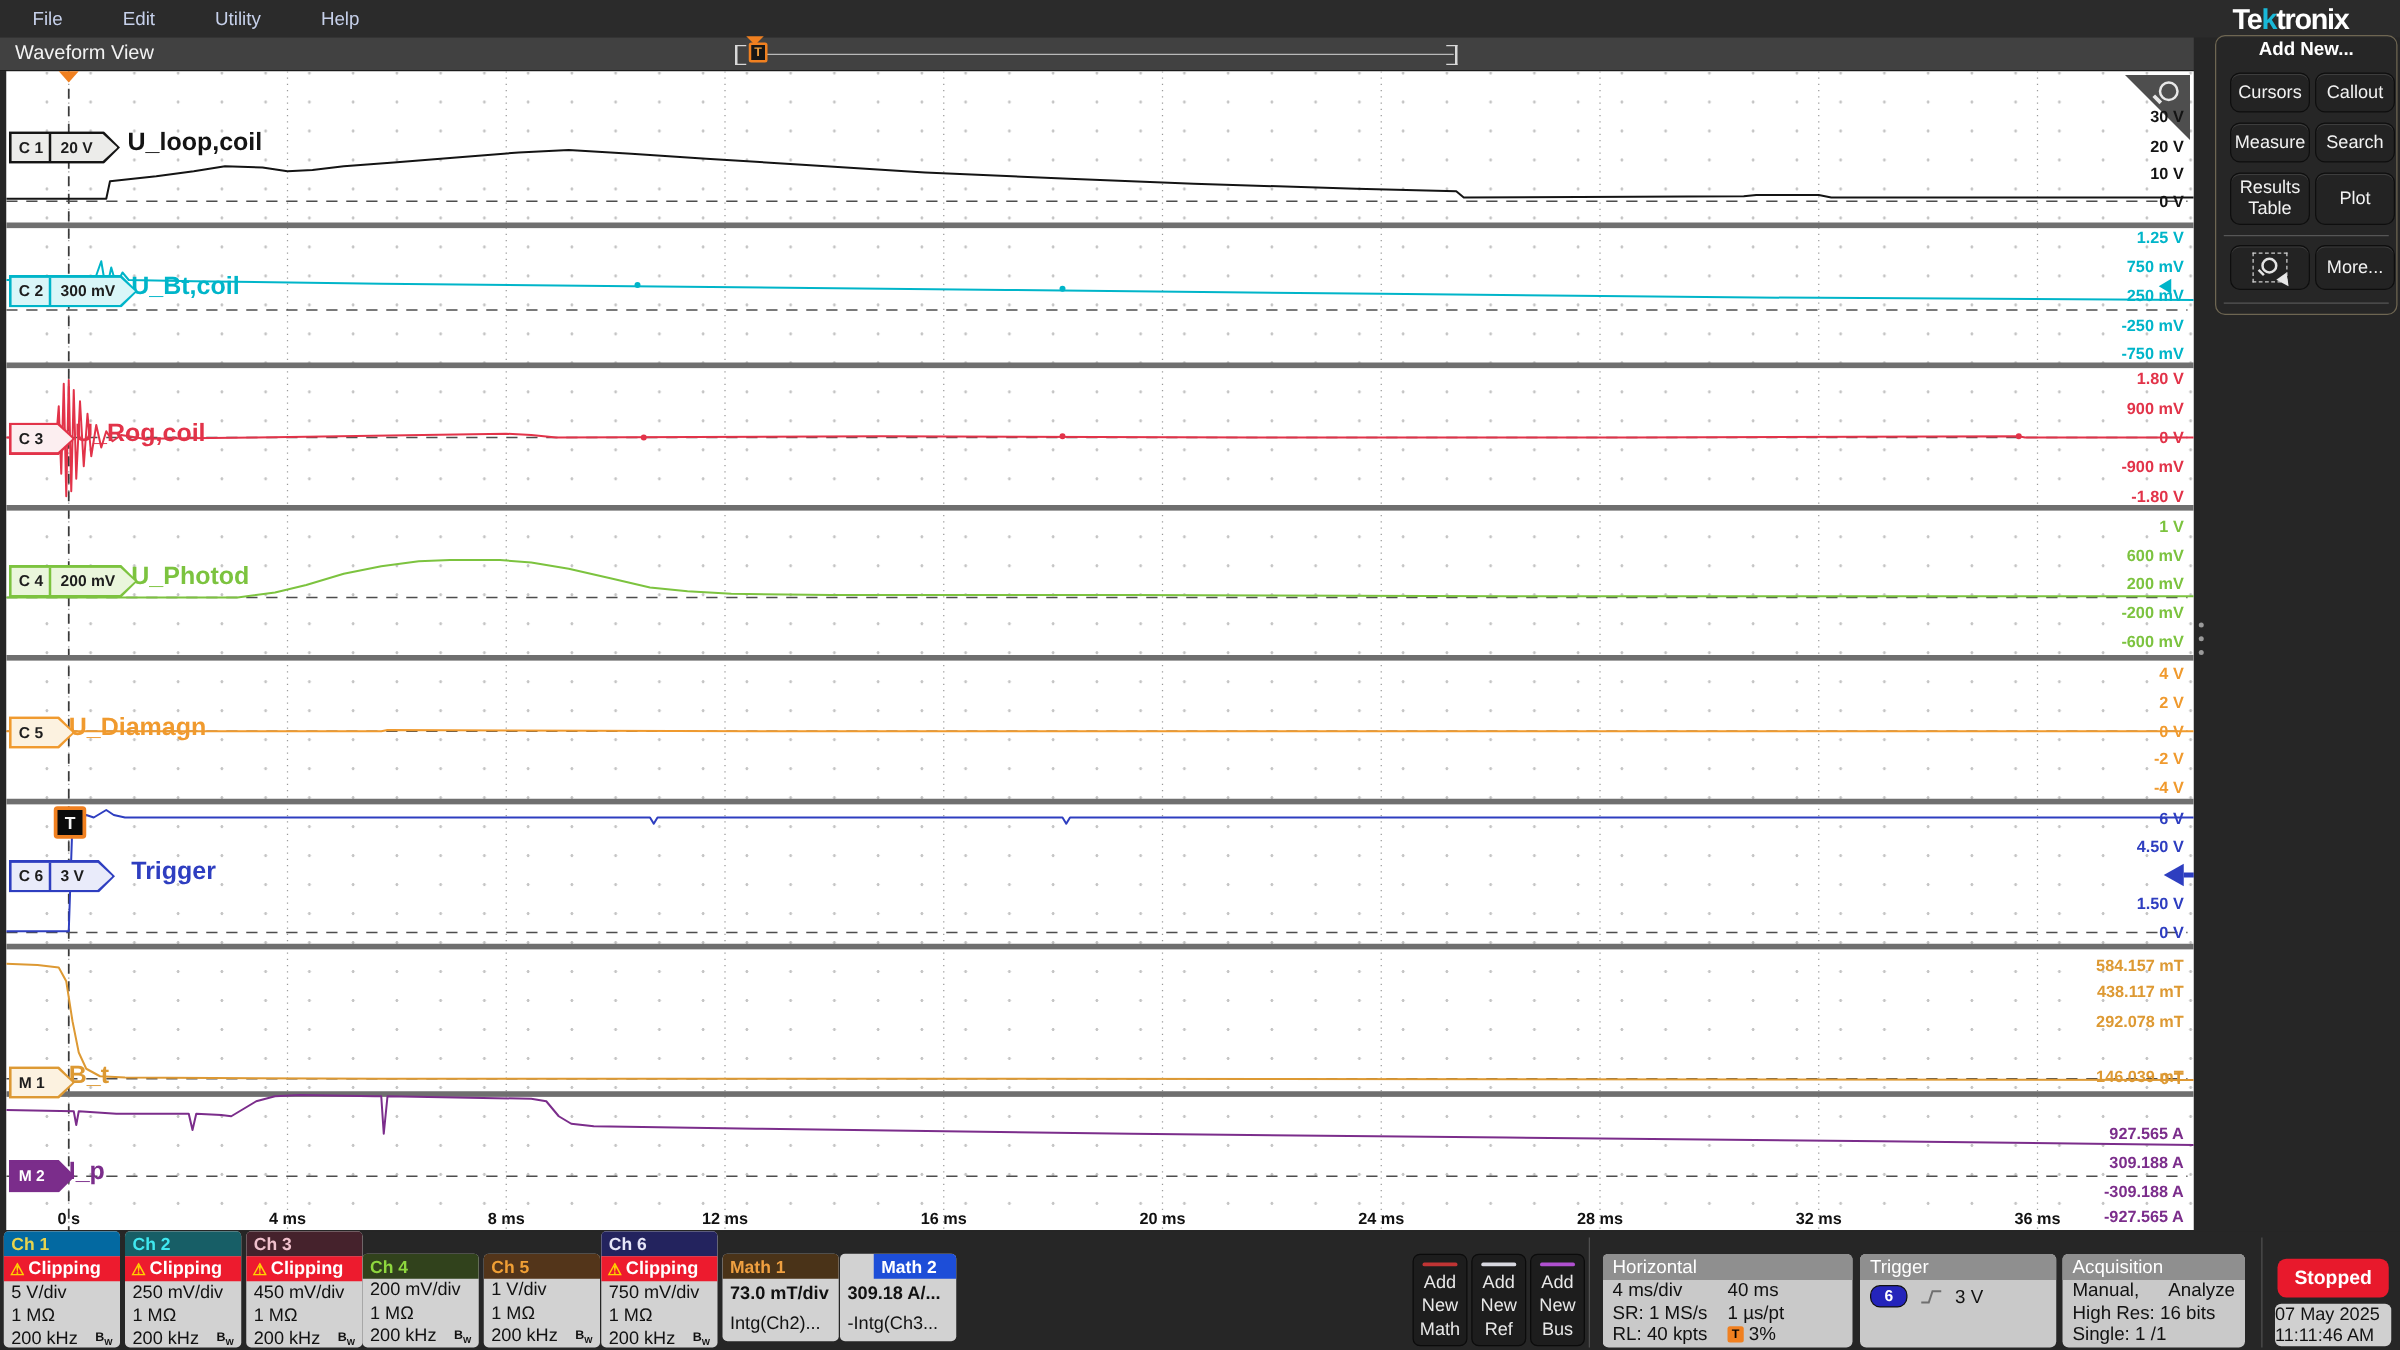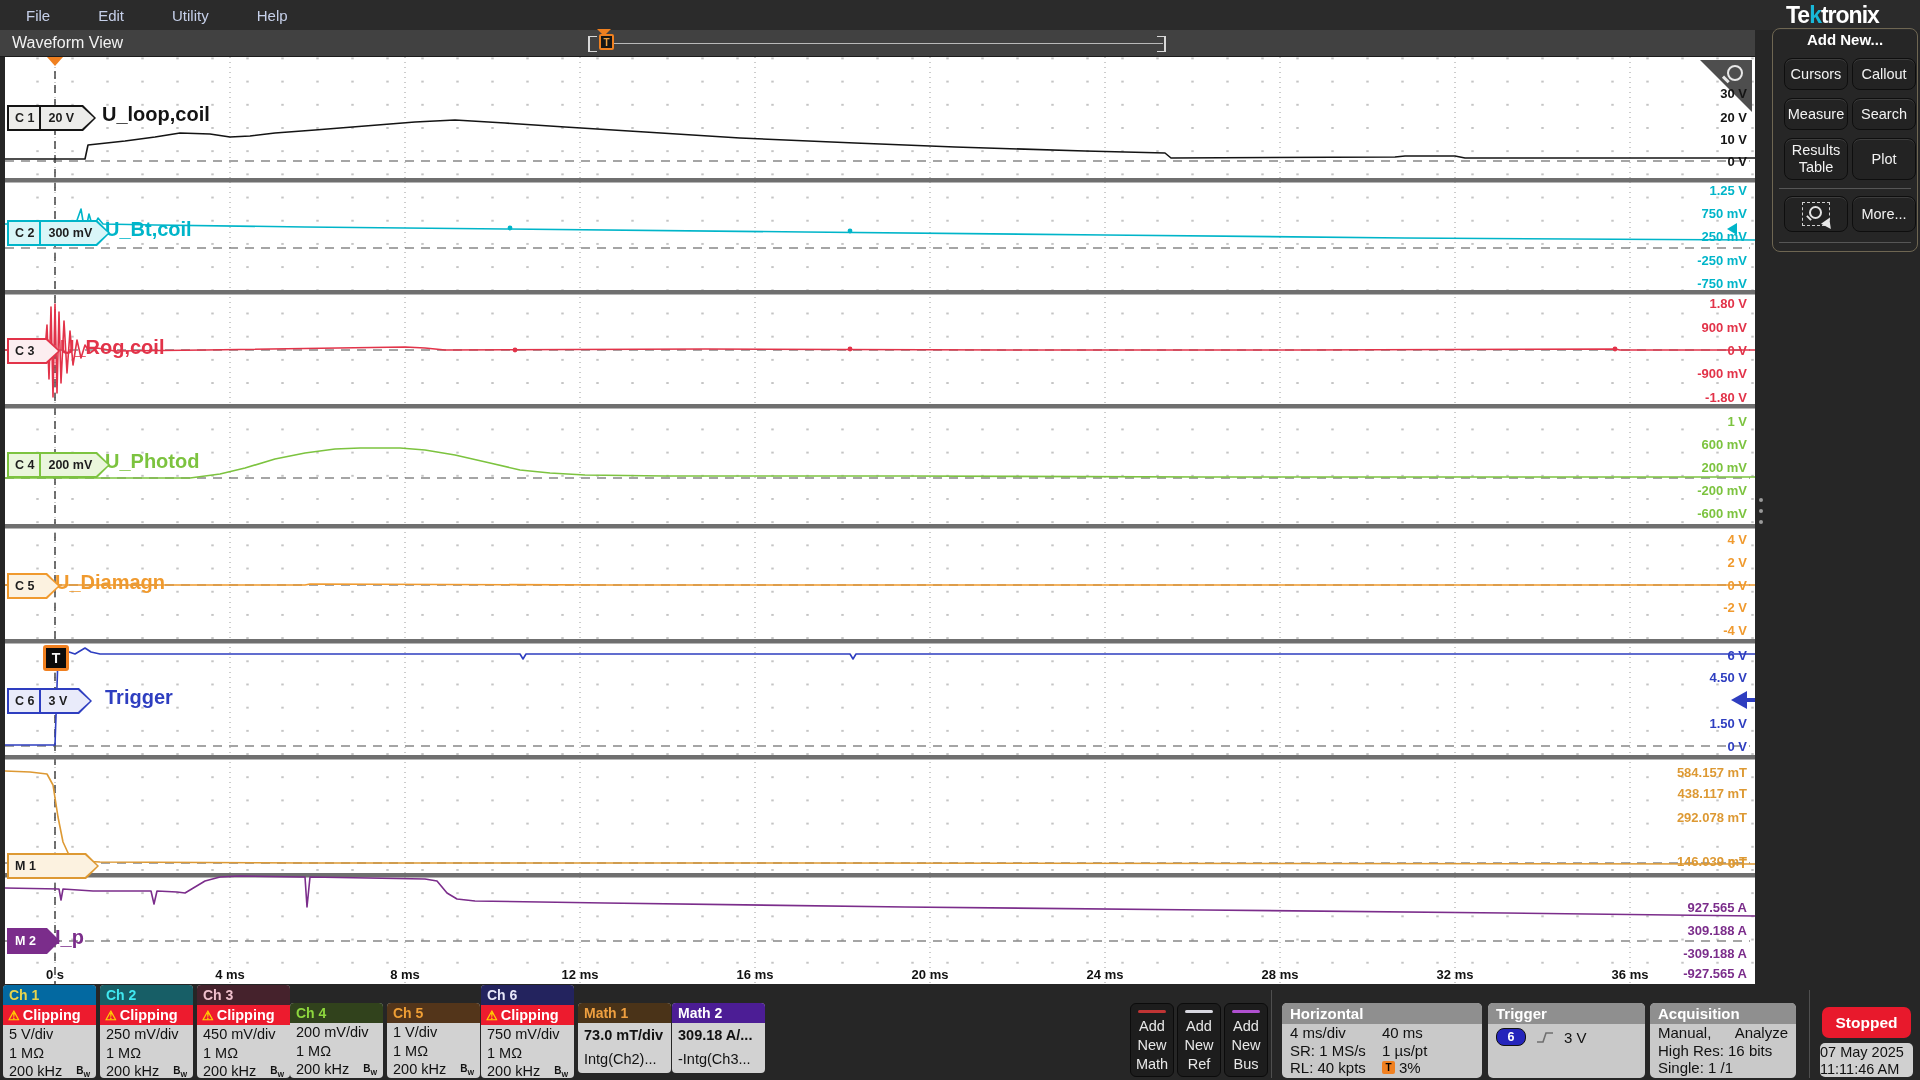--- a/index.html
+++ b/index.html
@@ -51,21 +51,21 @@
   .bb .clip{background:#ed1b2e;color:#fff;font-weight:bold;font-size:14.5px;height:20px;display:flex;align-items:center;padding:0 5px;gap:3px;}
   .warn{color:#ffd200;font-size:13px;}
   .bb .row{padding:0 6px;height:18.6px;display:flex;align-items:center;font-size:14.5px;}
   .bb .row.b{font-weight:bold;}
   .bb .row.math{height:24px;}
   .bwmark{font-size:10px;font-weight:bold;margin-left:auto;}
   .bwmark sub{font-size:7px;}
   .addbtn{position:absolute;width:44px;height:74px;background:#1d1d1d;border:1px solid #0b0b0b;border-radius:6px;color:#e8e8e8;font-size:14.5px;text-align:center;box-sizing:border-box;padding-top:6px;line-height:1.3;cursor:pointer;}
   .addbtn .accent{display:block;width:28px;height:3px;margin:0 auto 4px auto;border-radius:2px;}
   .panel{position:absolute;background:#c9c9c9;border-radius:5px;overflow:hidden;color:#111;cursor:pointer;}
-  .panel .phd{background:#8f8f8f;color:#fff;font-weight:bold;font-size:15px;height:21px;padding:0 8px;display:flex;align-items:center;}
+  .panel .phd{background:#8f8f8f;color:#fff;font-weight:normal;font-size:15px;height:21px;padding:0 8px;display:flex;align-items:center;}
   .prow{display:flex;align-items:center;padding:0 8px;height:17.5px;font-size:15px;}
   .prow .c2{margin-left:auto;width:92px;display:flex;align-items:center;gap:4px;}
   .minit{width:13px;height:13px;background:#f08020;color:#000;font-size:10px;font-weight:bold;display:flex;align-items:center;justify-content:center;border-radius:2px;}
   .srcpill{width:28px;height:16px;background:#2424bb;border:1px solid #111;color:#fff;font-size:12.5px;font-weight:bold;border-radius:8px;display:flex;align-items:center;justify-content:center;margin-right:10px;}
   .vline{position:absolute;width:1px;background:#4f4f4f;}
   .stopped{position:absolute;left:1822px;top:1007px;width:89px;height:31px;background:#e8192c;border-radius:7px;color:#fff;font-weight:bold;font-size:15.5px;display:flex;align-items:center;justify-content:center;cursor:pointer;}
   .datetime{position:absolute;left:1820px;top:1043px;width:93px;height:34px;background:#d0d0d0;border-radius:5px;color:#111;font-size:14.5px;line-height:17px;text-align:left;}
 </style>
 </head>
 <body>
@@ -211,21 +211,21 @@
         <span class="idp" style="color: rgb(29, 29, 29);">C 6</span>
         <span class="scp" style="border-left: 2px solid rgb(46, 62, 192); color: rgb(29, 29, 29);">3 V</span>
       </div>
     </div>
     <span class="tick" style="top: 715px; color: rgb(221, 153, 51);">584.157 mT</span>
     <span class="tick" style="top: 736px; color: rgb(221, 153, 51);">438.117 mT</span>
     <span class="tick" style="top: 760px; color: rgb(221, 153, 51);">292.078 mT</span>
     <span class="tick" style="top: 804px; color: rgb(221, 153, 51);">146.039 mT</span>
     <span class="tick" style="top: 806px; color: rgb(221, 153, 51);">0 T</span>
     <span class="wlabel" style="left: 50px; top: 792px; color: rgb(221, 153, 51);">B_t</span>
-    <div class="pent" style="left: 2px; top: 796px; width: 53px; padding-left: 39px;">
+    <div class="pent" style="left: 2px; top: 796px; width: 53px;">
       <div class="bgl" style="background: rgb(221, 153, 51);"></div>
       <div class="fgl" style="background: rgb(252, 242, 224);">
         <span class="idp" style="color: rgb(29, 29, 29);">M 1</span>
       </div>
     </div>
     <span class="tick" style="top: 850px; color: rgb(123, 45, 139);">927.565 A</span>
     <span class="tick" style="top: 873px; color: rgb(123, 45, 139);">309.188 A</span>
     <span class="tick" style="top: 896px; color: rgb(123, 45, 139);">-309.188 A</span>
     <span class="tick" style="top: 916px; color: rgb(123, 45, 139);">-927.565 A</span>
     <span class="wlabel" style="left: 50px; top: 869px; color: rgb(123, 45, 139);">I_p</span>
@@ -376,21 +376,21 @@
       <div class="row">750 mV/div</div>
       <div class="row">1 MΩ</div>
       <div class="row">200 kHz<span class="bwmark">B<sub>W</sub></span></div>
     </div>
     <div class="bb" style="left: 578px; top: 18px; width: 93px; height: 70px;">
       <div class="hd" style="background: rgb(74, 51, 24); color: rgb(240, 160, 64);">Math 1</div>
       <div class="row b math">73.0 mT/div</div>
       <div class="row math">Intg(Ch2)...</div>
     </div>
     <div class="bb" style="left: 672px; top: 18px; width: 93px; height: 70px;">
-      <div class="hd" style="background: #4c1d95; color: rgb(255, 255, 255);">Math 2</div>
+      <div class="hd" style="background: #1d4ed8; color: rgb(255, 255, 255); margin-left: 27px;">Math 2</div>
       <div class="row b math">309.18 A/...</div>
       <div class="row math">-Intg(Ch3...</div>
     </div>
     <div class="addbtn" style="left: 1130px; top: 18px;">
       <span class="accent" style="background: rgb(192, 52, 52);"></span>
       <div>Add</div>
       <div>New</div>
       <div>Math</div>
     </div>
     <div class="addbtn" style="left: 1177px; top: 18px;">

